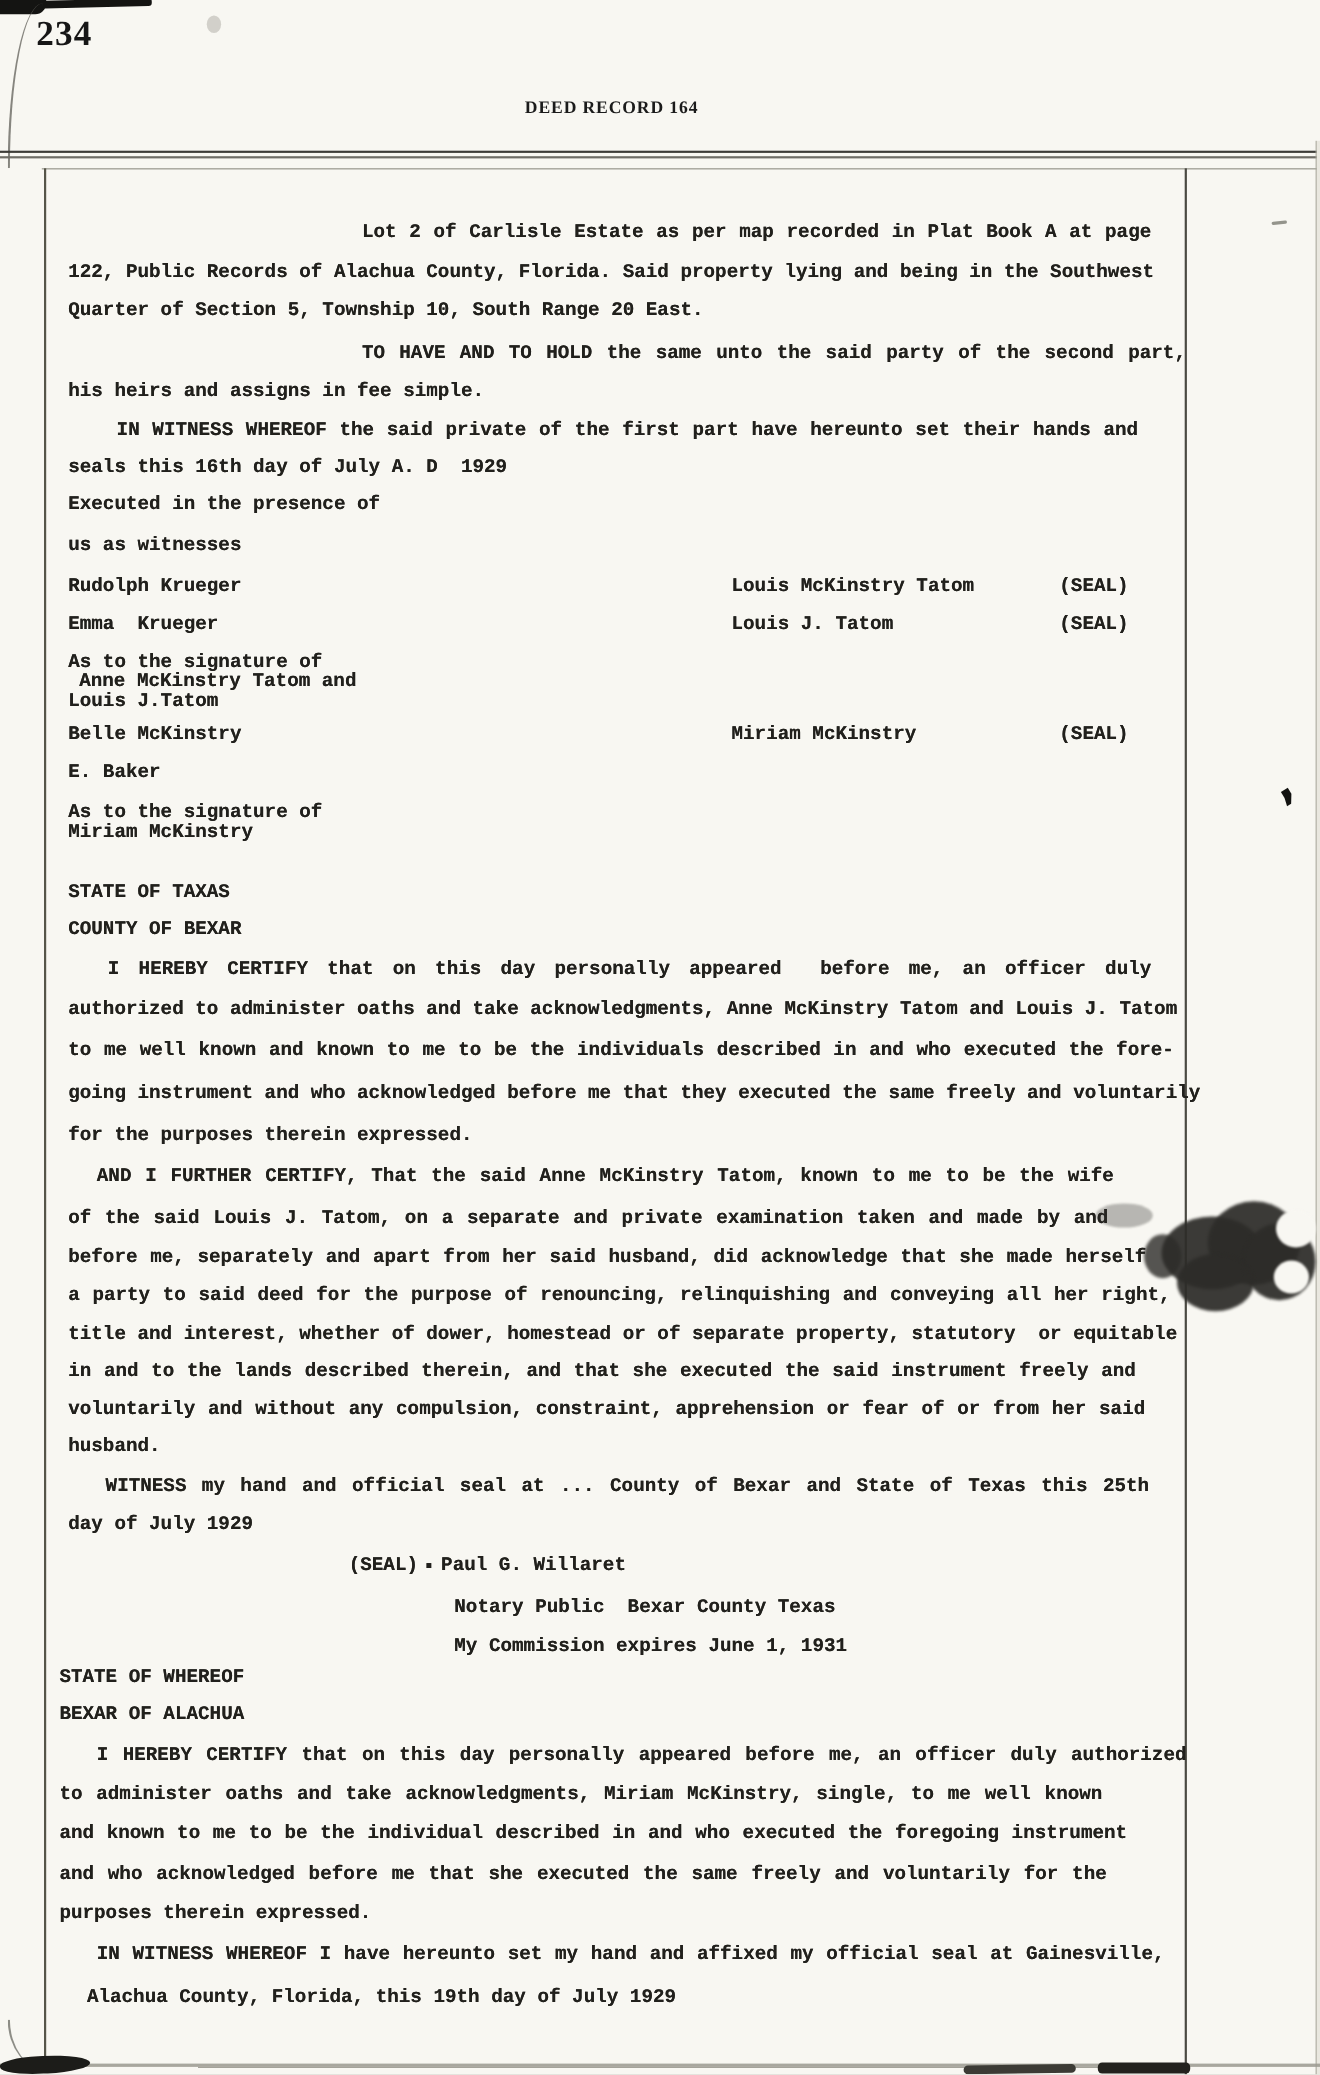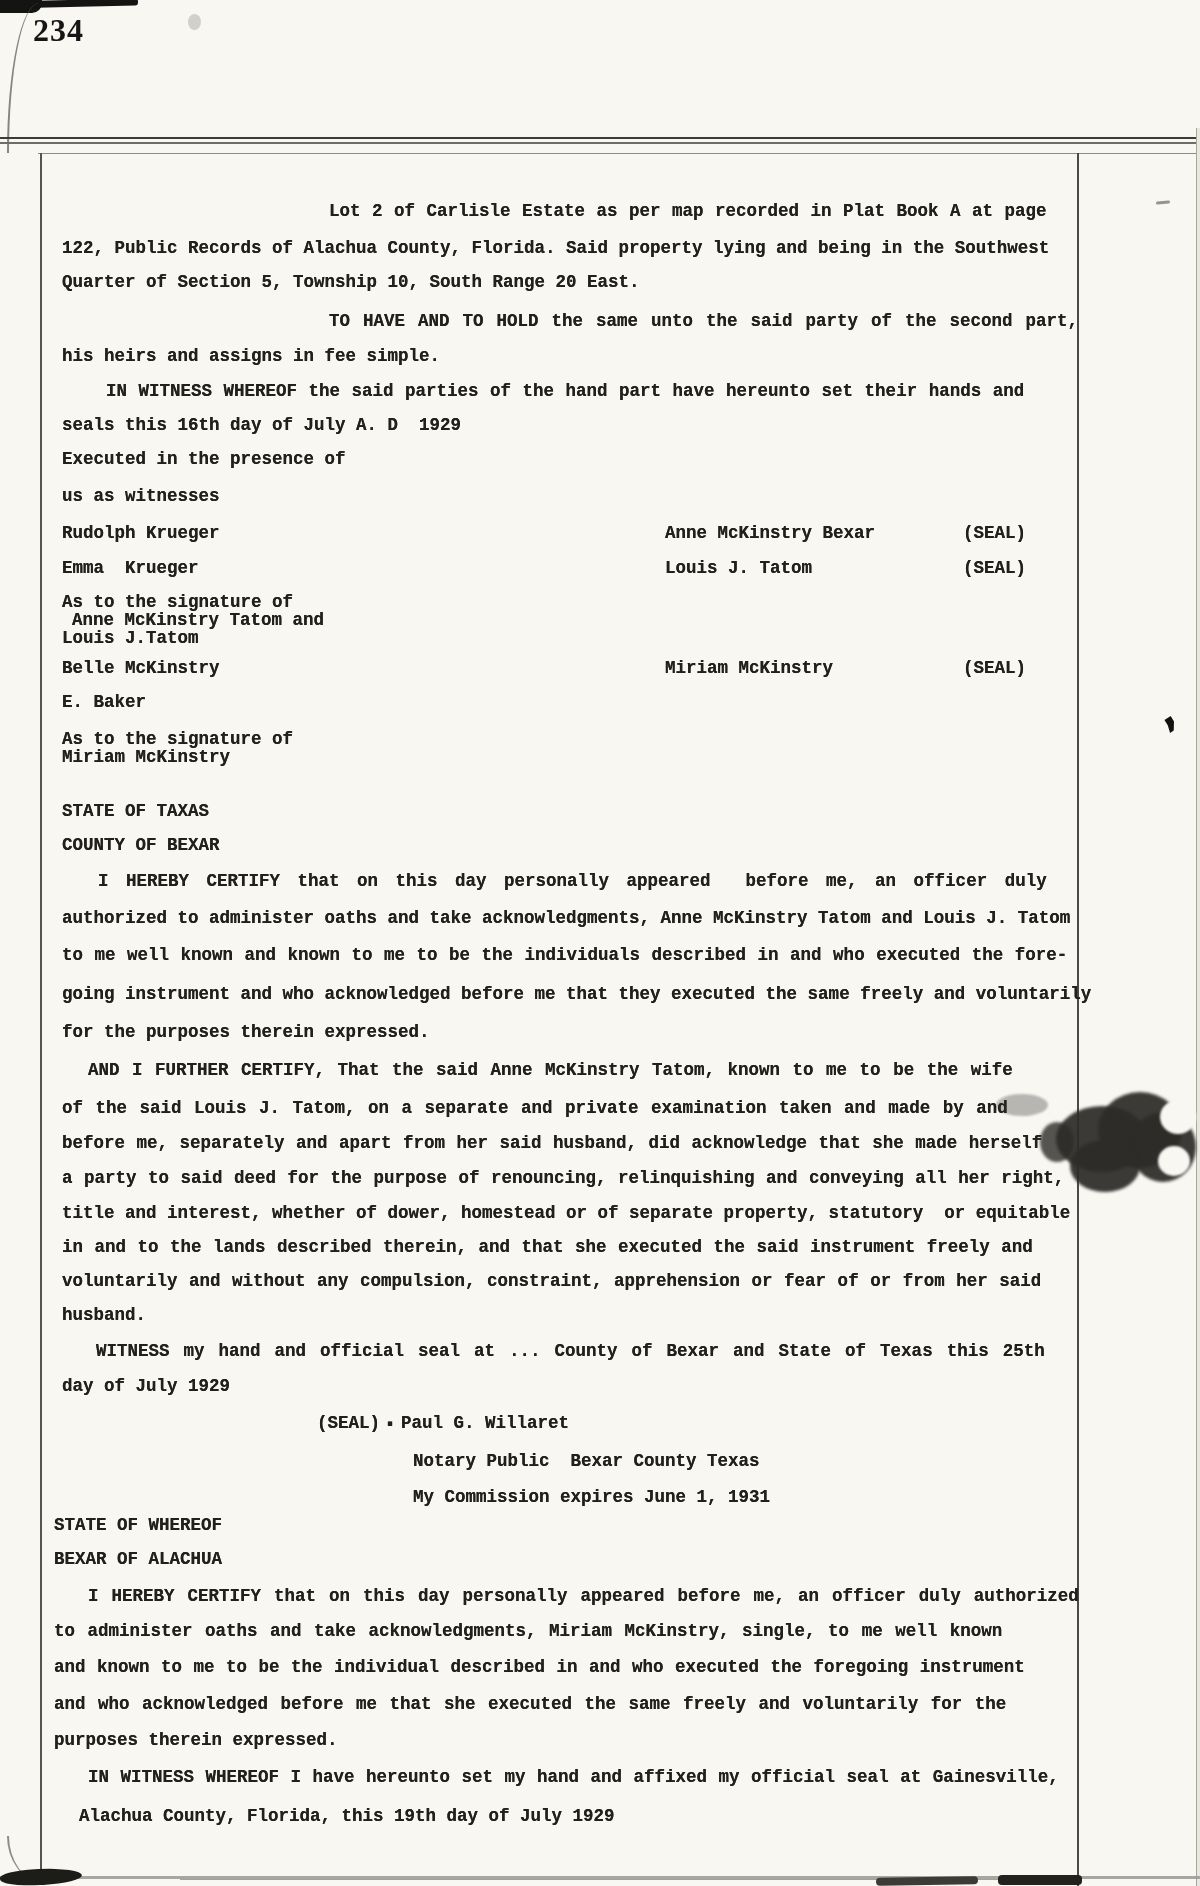--- a/index.html
+++ b/index.html
@@ -83,41 +83,42 @@
 
 <div id="deed-page">
 
   <div class="torn-edge"></div>
   <div class="torn-corner"></div>
   <div class="fold-top"></div>
   <div class="fold-bottom"></div>
   <div class="gray-spot"></div>
 
   <div class="pagenum">234</div>
+  <div class="header">DEED RECORD 164</div>
 
   <div class="rule rule-top-a"></div>
   <div class="rule rule-top-b"></div>
   <div class="rule rule-inner-top"></div>
   <div class="rule rule-left"></div>
   <div class="rule rule-right"></div>
   <div class="edge-shade"></div>
   <div class="rule page-edge"></div>
 
   <div>
       <div class="tl" style="left: 329px; top: 201px; word-spacing: 1px;">Lot 2 of Carlisle Estate as per map recorded in Plat Book A at page</div>
       <div class="tl" style="left: 62px; top: 238px;">122, Public Records of Alachua County, Florida. Said property lying and being in the Southwest</div>
       <div class="tl" style="left: 62px; top: 272px;">Quarter of Section 5, Township 10, South Range 20 East.</div>
       <div class="tl" style="left: 329px; top: 311px; word-spacing: 2.5px;">TO HAVE AND TO HOLD the same unto the said party of the second part,</div>
       <div class="tl" style="left: 62px; top: 346px;">his heirs and assigns in fee simple.</div>
-      <div class="tl" style="left: 106px; top: 381px; word-spacing: 1px;">IN WITNESS WHEREOF the said parties of the hand part have hereunto set their hands and</div>
+      <div class="tl" style="left: 106px; top: 381px; word-spacing: 1px;">IN WITNESS WHEREOF the said private of the first part have hereunto set their hands and</div>
       <div class="tl" style="left: 62px; top: 415px;">seals this 16th day of July A. D  1929</div>
       <div class="tl" style="left: 62px; top: 449px;">Executed in the presence of</div>
       <div class="tl" style="left: 62px; top: 486px;">us as witnesses</div>
       <div class="tl" style="left: 62px; top: 523px;">Rudolph Krueger</div>
-      <div class="tl" style="left: 665px; top: 523px;">Anne McKinstry Bexar</div>
+      <div class="tl" style="left: 665px; top: 523px;">Louis McKinstry Tatom</div>
       <div class="tl" style="left: 963px; top: 523px;">(SEAL)</div>
       <div class="tl" style="left: 62px; top: 558px;">Emma  Krueger</div>
       <div class="tl" style="left: 665px; top: 558px;">Louis J. Tatom</div>
       <div class="tl" style="left: 963px; top: 558px;">(SEAL)</div>
       <div class="tl" style="left: 62px; top: 592px;">As to the signature of</div>
       <div class="tl" style="left: 72px; top: 610px;">Anne McKinstry Tatom and</div>
       <div class="tl" style="left: 62px; top: 628px;">Louis J.Tatom</div>
       <div class="tl" style="left: 62px; top: 658px;">Belle McKinstry</div>
       <div class="tl" style="left: 665px; top: 658px;">Miriam McKinstry</div>
       <div class="tl" style="left: 963px; top: 658px;">(SEAL)</div>

